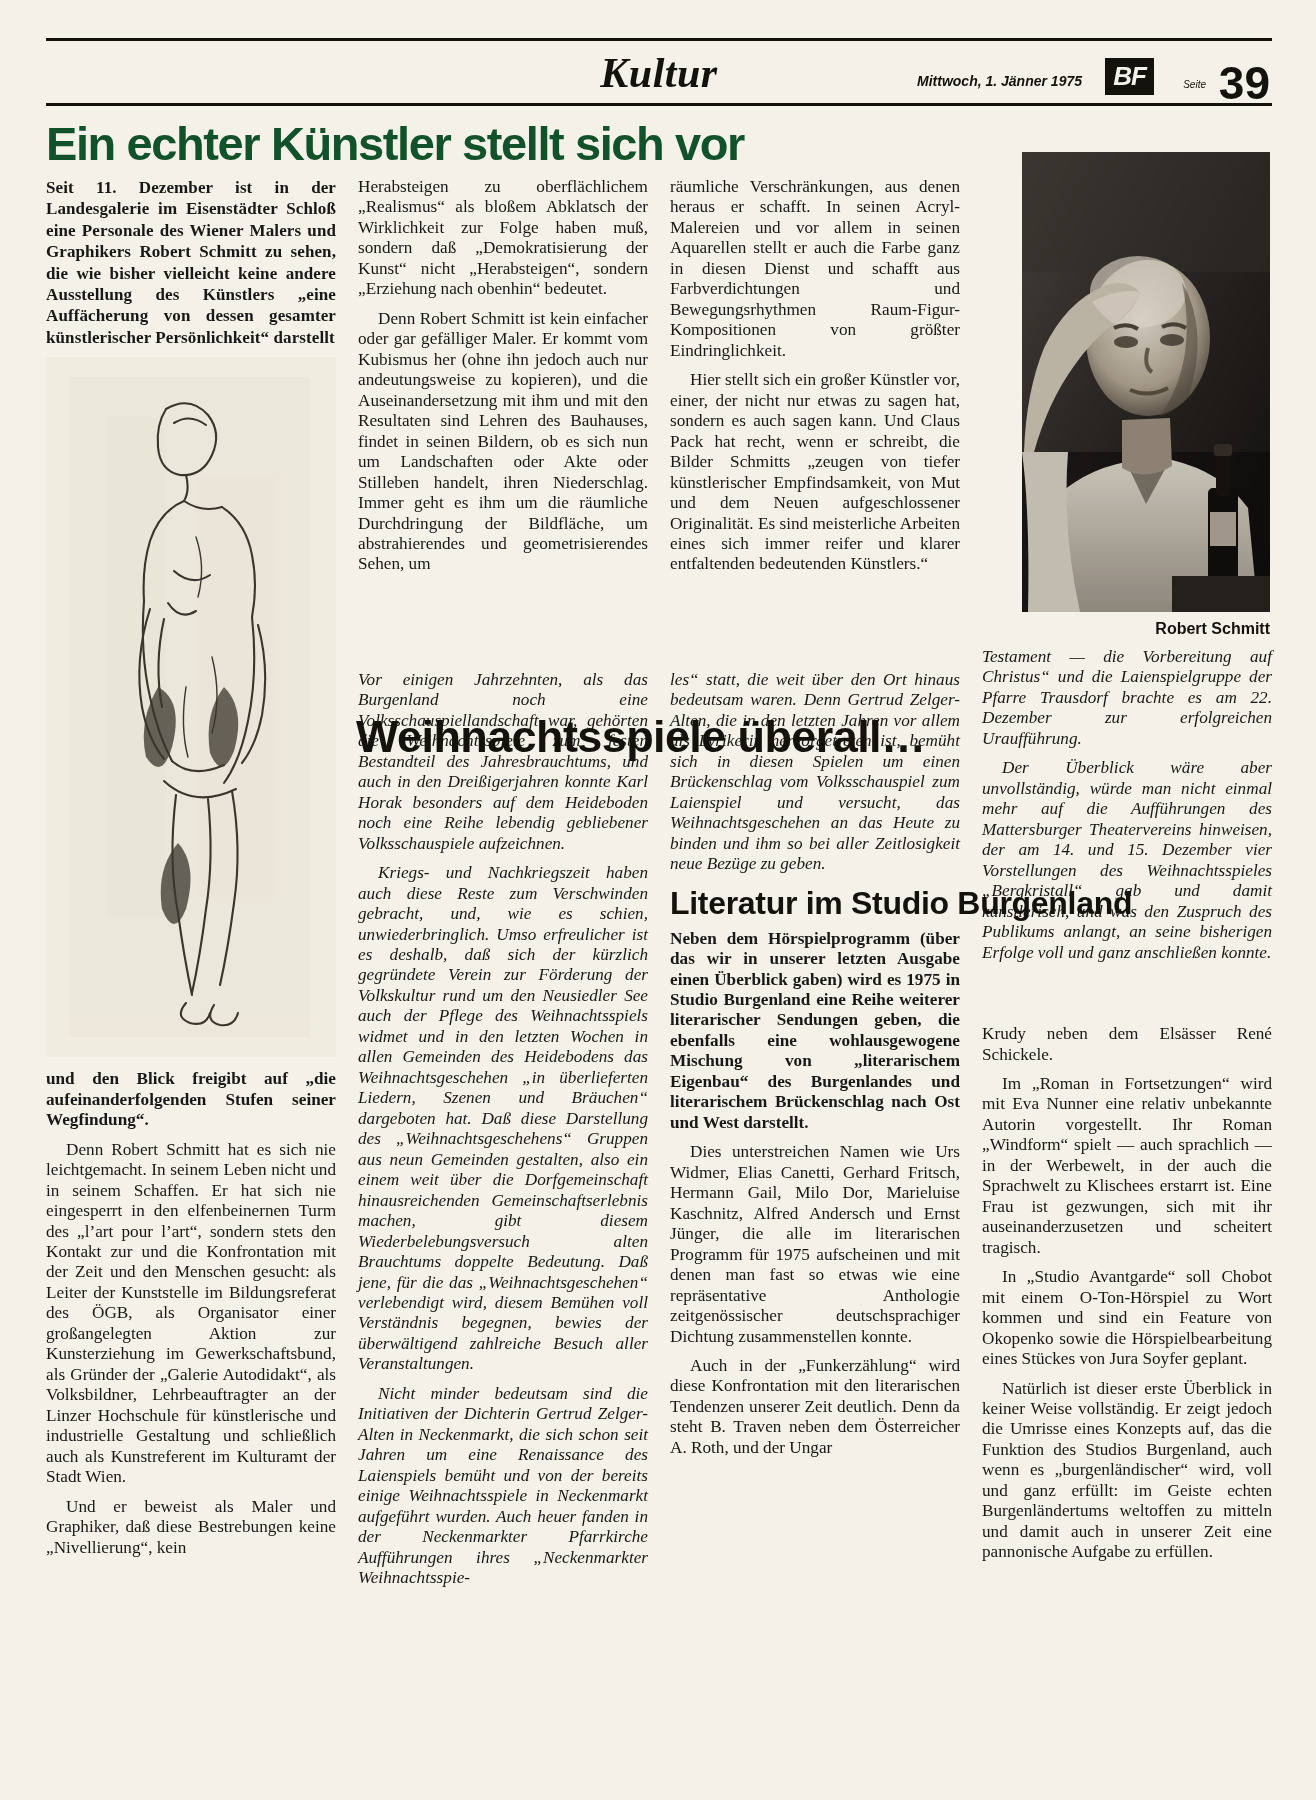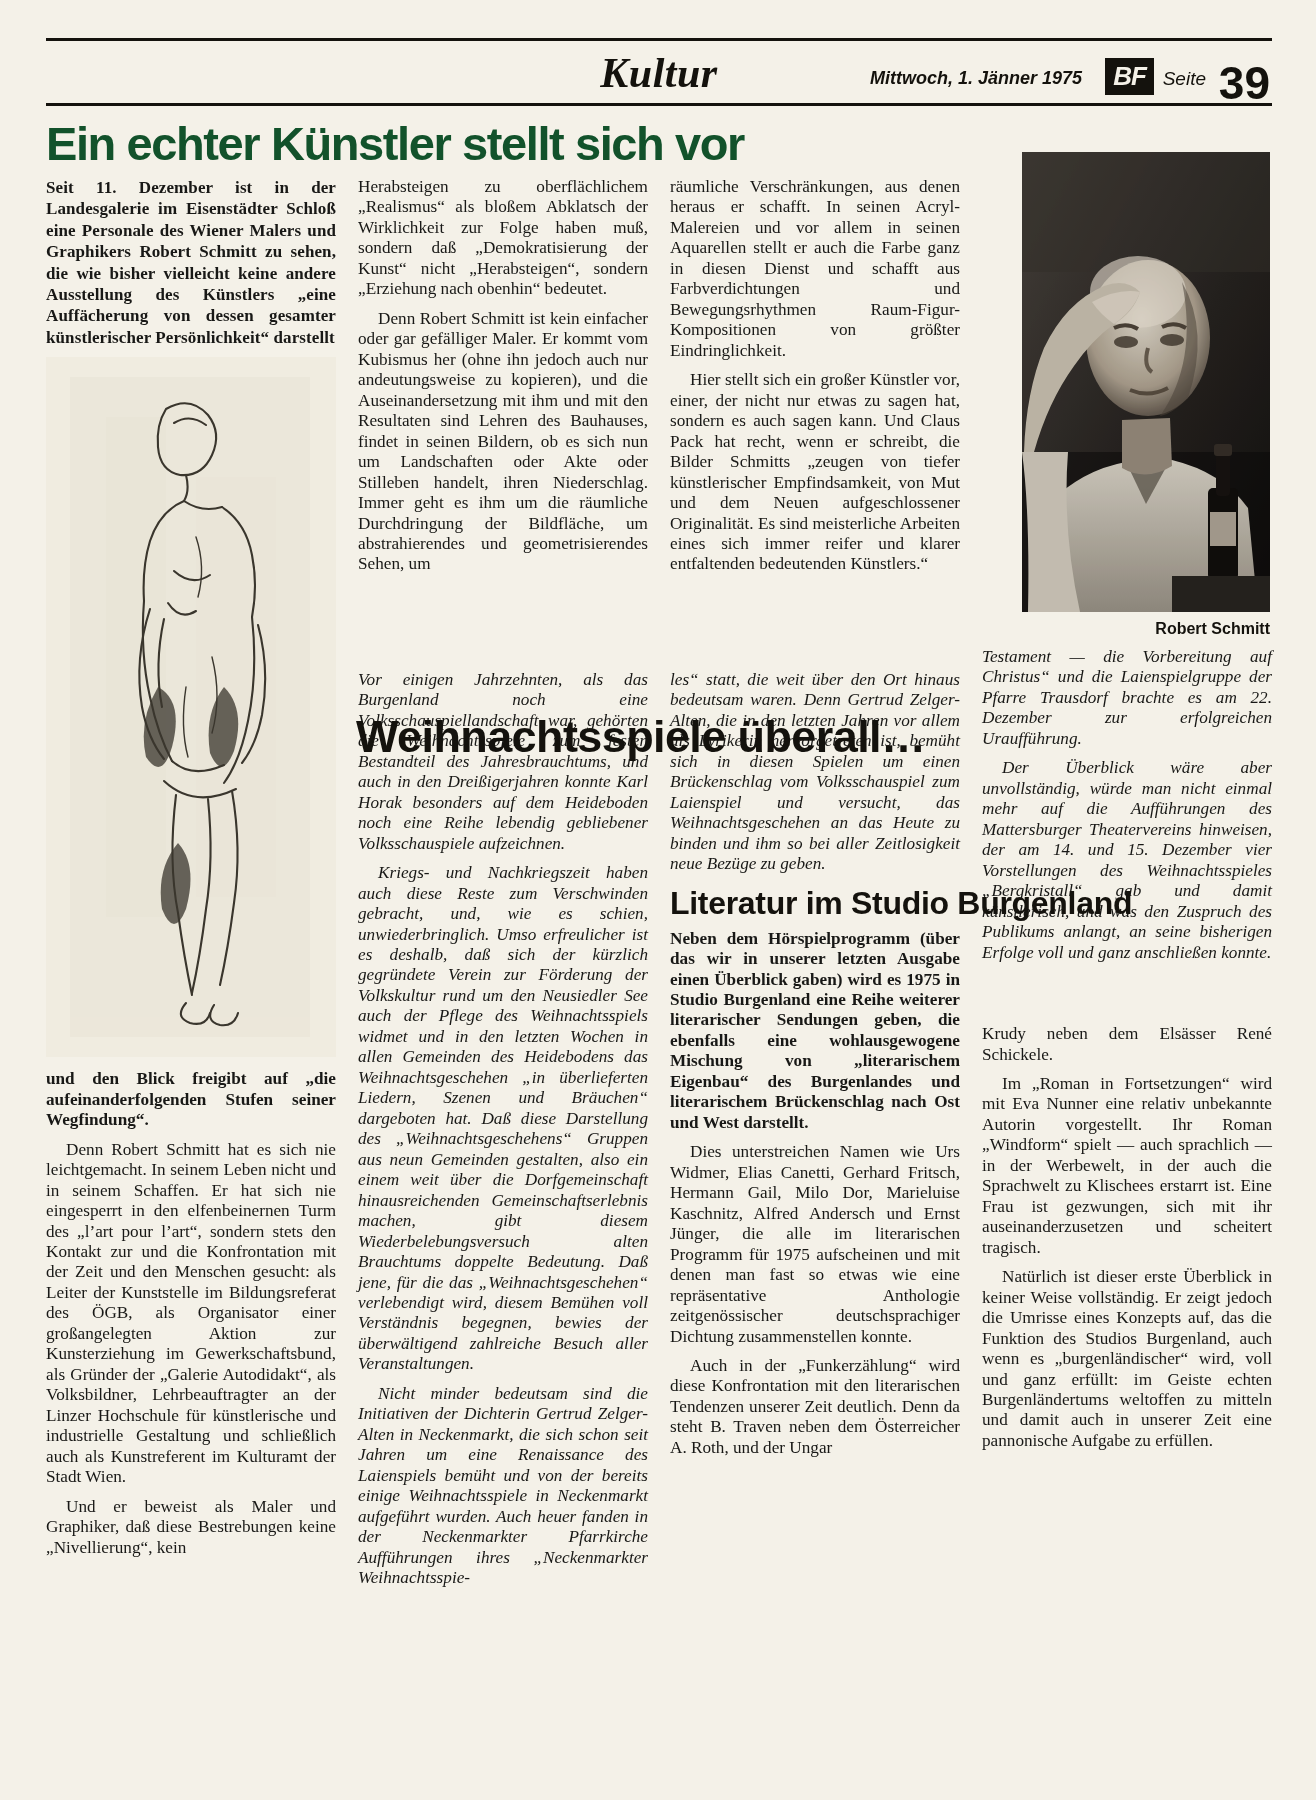--- a/index.html
+++ b/index.html
@@ -48,21 +48,21 @@
     left: 50%;
     transform: translateX(-50%);
     bottom: 6px;
     color: #16140f;
   }
   .dateline {
     position: absolute;
     right: 190px;
     bottom: 14px;
     font-family: "Liberation Sans", sans-serif;
-    font-size: 18px;
+    font-size: 14px;
     font-weight: bold;
     font-style: italic;
     color: #16140f;
     white-space: nowrap;
   }
   .logo-bf {
     position: absolute;
     right: 118px;
     bottom: 8px;
     background: #16140f;
@@ -74,21 +74,21 @@
     line-height: 1;
     padding: 5px 8px 6px 8px;
     letter-spacing: -1px;
   }
   .seite-label {
     position: absolute;
     right: 66px;
     bottom: 13px;
     font-family: "Liberation Sans", sans-serif;
     font-style: italic;
-    font-size: 19px;
+    font-size: 10px;
     color: #16140f;
   }
   .page-number {
     position: absolute;
     right: 2px;
     bottom: -3px;
     font-family: "Liberation Sans", sans-serif;
     font-weight: bold;
     font-size: 46px;
     line-height: 1;
@@ -350,19 +350,20 @@
       <p class="indent">Auch in der „Funkerzählung“ wird diese Konfrontation mit den literarischen Tendenzen unserer Zeit deutlich. Denn da steht B. Traven neben dem Österreicher A. Roth, und der Ungar</p>
     </div>
 
     <div class="col">
       <div style="height:470px"></div>
       <p class="ital">Testament — die Vorbereitung auf Christus“ und die Laienspielgruppe der Pfarre Trausdorf brachte es am 22. Dezember zur erfolgreichen Uraufführung.</p>
       <p class="ital indent">Der Überblick wäre aber unvollständig, würde man nicht einmal mehr auf die Aufführungen des Mattersburger Theatervereins hinweisen, der am 14. und 15. Dezember vier Vorstellungen des Weihnachtsspieles „Bergkristall“ gab und damit künstlerisch, und was den Zuspruch des Publikums anlangt, an seine bisherigen Erfolge voll und ganz anschließen konnte.</p>
       <div style="height:52px"></div>
       <p>Krudy neben dem Elsässer René Schickele.</p>
       <p class="indent">Im „Roman in Fortsetzungen“ wird mit Eva Nunner eine relativ unbekannte Autorin vorgestellt. Ihr Roman „Windform“ spielt — auch sprachlich — in der Werbewelt, in der auch die Sprachwelt zu Klischees erstarrt ist. Eine Frau ist gezwungen, sich mit ihr auseinanderzusetzen und scheitert tragisch.</p>
+      <p class="indent">In „Studio Avantgarde“ soll Chobot mit einem O-Ton-Hörspiel zu Wort kommen und sind ein Feature von Okopenko sowie die Hörspielbearbeitung eines Stückes von Jura Soyfer geplant.</p>
       <p class="indent">Natürlich ist dieser erste Überblick in keiner Weise vollständig. Er zeigt jedoch die Umrisse eines Konzepts auf, das die Funktion des Studios Burgenland, auch wenn es „burgenländischer“ wird, voll und ganz erfüllt: im Geiste echten Burgenländertums weltoffen zu mitteln und damit auch in unserer Zeit eine pannonische Aufgabe zu erfüllen.</p>
     </div>
   </div>
 
   <h2 class="headline-2" style="position:absolute; left:356px; top:712px; width:920px;">Weihnachtsspiele überall…</h2>
 
 </div>
 
 </body></html>

